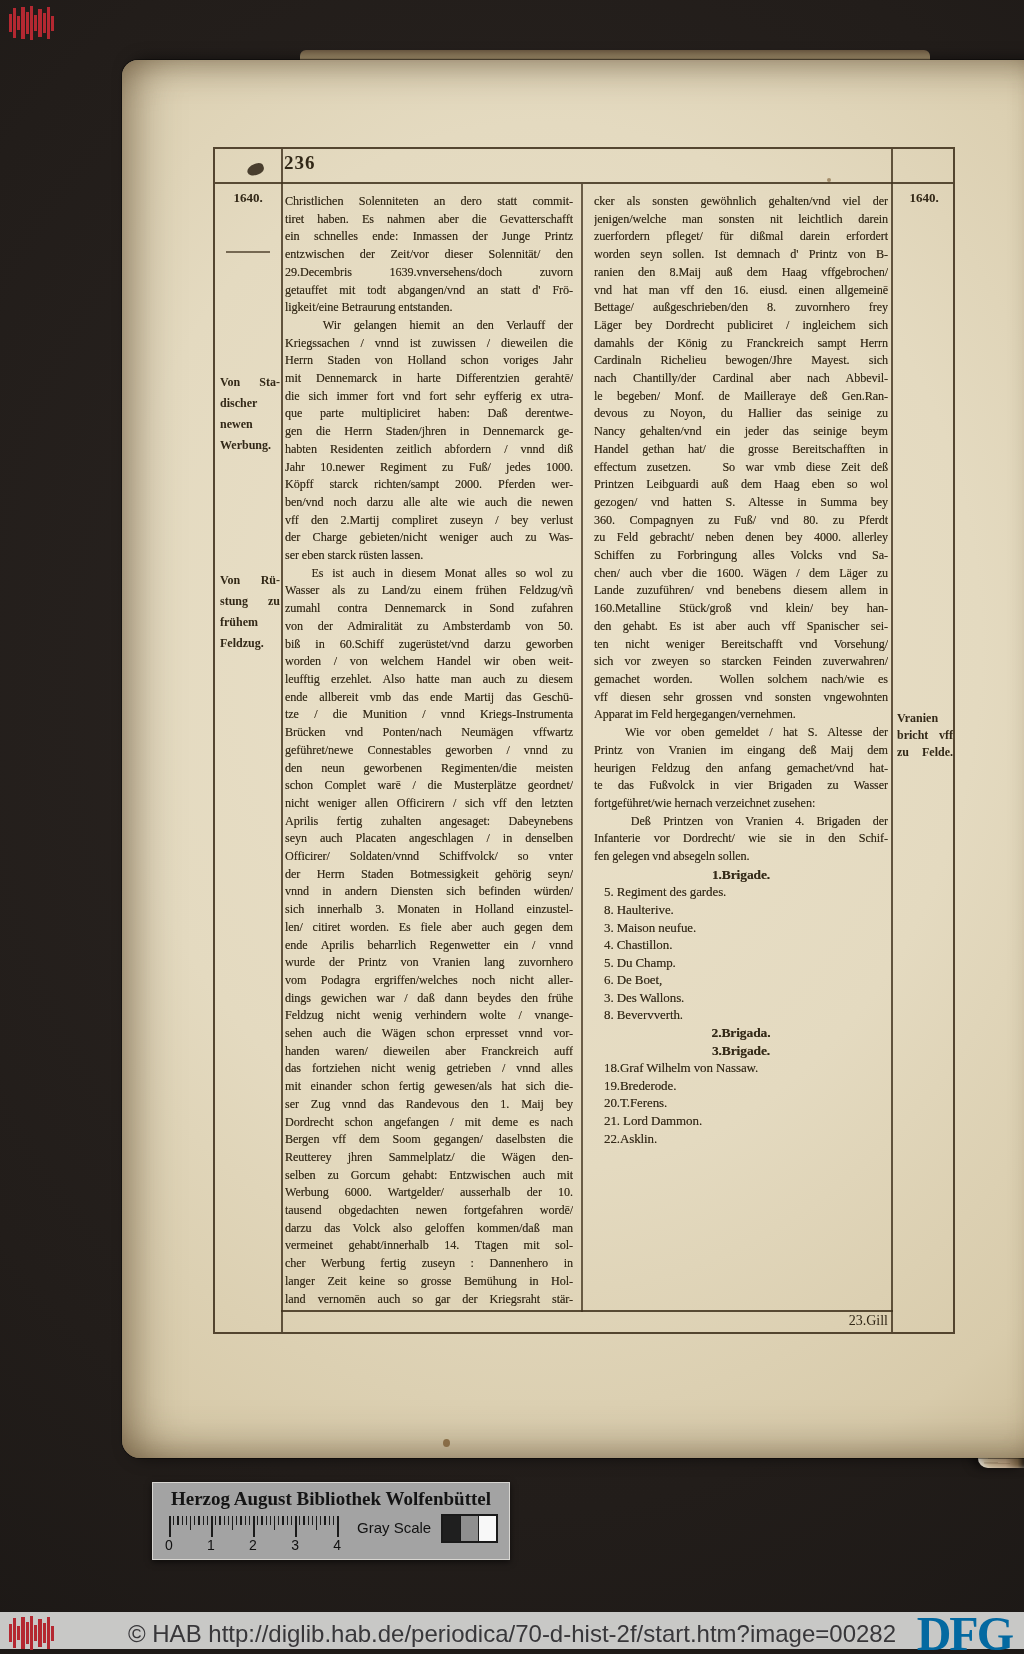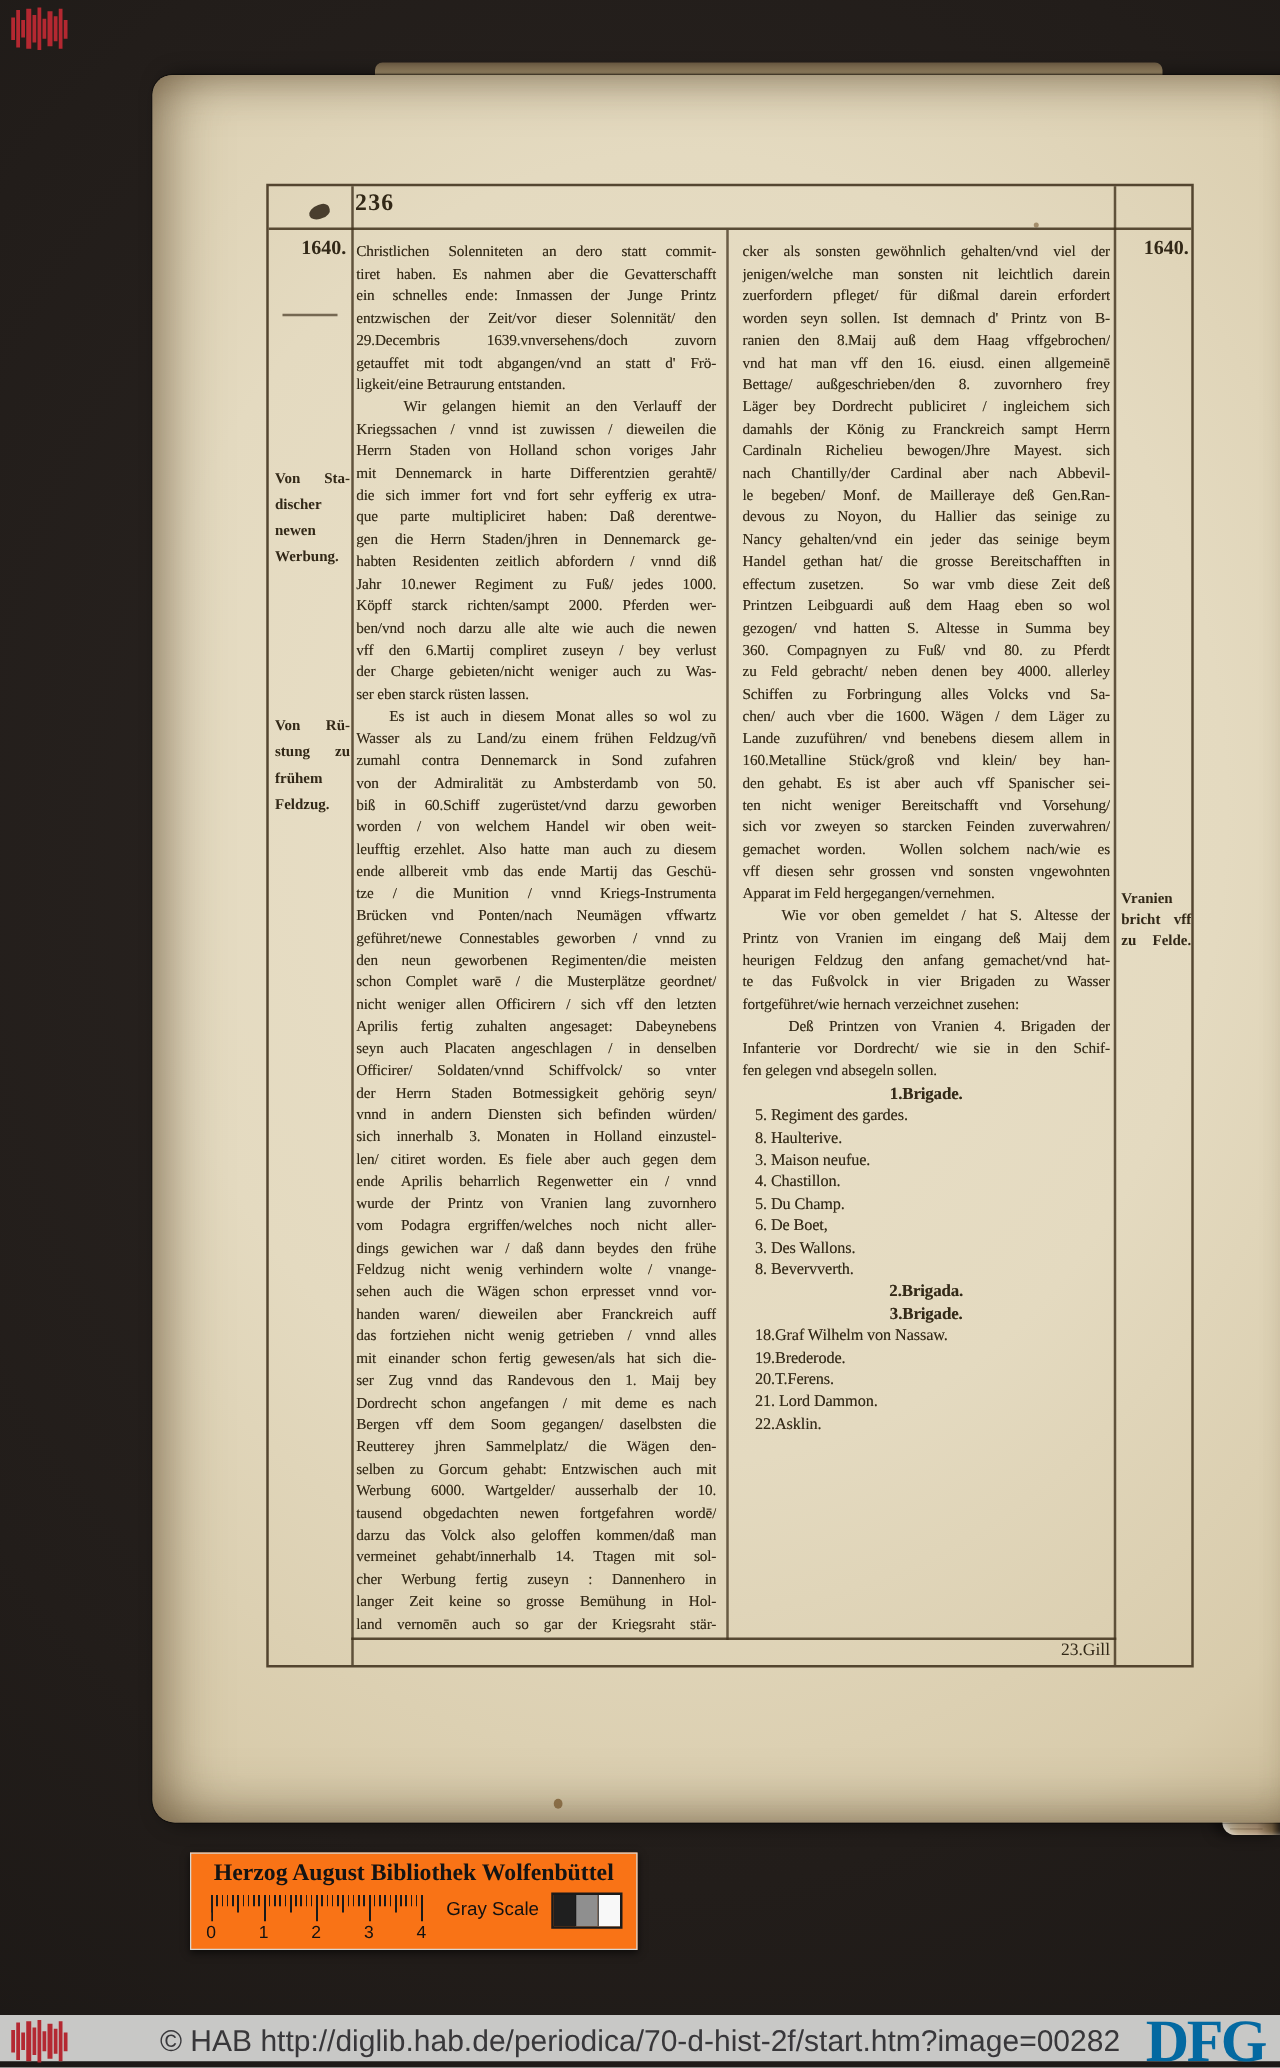--- a/index.html
+++ b/index.html
@@ -51,21 +51,21 @@
     color:#322817;
   }
   .rule-header{position:absolute;left:0;right:0;top:33px;height:2px;background:rgba(64,49,28,.85);}
   .vline{position:absolute;top:0;bottom:0;width:2px;background:rgba(64,49,28,.8);}
   .vline.lm{left:66px;}
   .vline.rm{left:676px;}
   .vline.center{left:366px;top:35px;bottom:20px;background:rgba(64,49,28,.75);}
   .rule-bottom{position:absolute;left:66px;width:612px;top:1161px;height:2px;background:rgba(64,49,28,.85);}
   .pagenum{position:absolute;left:69px;top:3px;font-size:19px;font-weight:bold;letter-spacing:1px;}
   .header-title{position:absolute;left:66px;width:570px;top:-1px;text-align:center;font-size:27px;font-weight:bold;letter-spacing:.5px;}
-  .year{position:absolute;top:41px;font-size:16px;font-weight:bold;text-align:right;}
+  .year{position:absolute;top:41px;font-size:13px;font-weight:bold;text-align:center;}
   .year.l{left:4px;width:58px;}
   .year.r{left:682px;width:54px;}
   .year-rule{position:absolute;left:11px;top:102px;width:44px;height:2px;background:rgba(70,55,35,.7);}
   .mnote{position:absolute;font-size:12px;font-weight:bold;line-height:21px;}
   .mnote.n1{left:5px;top:223px;width:60px;}
   .mnote.n2{left:5px;top:421px;width:60px;}
   .mnote.nr{left:682px;top:561px;width:56px;line-height:17px;}
   
   .col{position:absolute;top:44px;overflow:hidden;font-size:12.2px;line-height:17.7px;
        color:#342a18;text-shadow:0 0 .4px rgba(52,42,24,.55);letter-spacing:-.1px;}
@@ -82,21 +82,21 @@
   .blist .tl{text-align:left;text-align-last:left;}
   .catchword{position:absolute;left:379px;width:294px;top:1164px;text-align:right;font-size:14px;}
   .smudge{position:absolute;left:125px;top:104px;width:17px;height:11px;background:#2e2315;
           border-radius:60% 40% 50% 50%;transform:rotate(-18deg);opacity:.85;}
   .speck{position:absolute;border-radius:50%;background:#7a5b33;}
   .speck.s1{left:321px;top:1379px;width:7px;height:8px;opacity:.8;}
   .speck.s2{left:705px;top:118px;width:4px;height:4px;opacity:.6;}
   
   .hab-label{
     position:absolute;left:152px;top:1482px;width:356px;height:76px;
-    background:#f97316;border:1px solid #d8d6d2;box-shadow:0 2px 6px rgba(0,0,0,.6);
+    background:#a3a3a3;border:1px solid #d8d6d2;box-shadow:0 2px 6px rgba(0,0,0,.6);
   }
   .hab-label .title{position:absolute;left:0;right:0;top:5px;text-align:center;
     font-family:"Liberation Serif",serif;font-weight:bold;font-size:19px;color:#141414;}
   .ruler{position:absolute;left:16px;top:33px;width:176px;height:23px;
     background:
       repeating-linear-gradient(90deg,#1a1a1a 0 1.2px,transparent 1.2px 4.2px) 0 0/170px 9px no-repeat,
       repeating-linear-gradient(90deg,#1a1a1a 0 1.4px,transparent 1.4px 21px) 0 0/172px 14px no-repeat,
       repeating-linear-gradient(90deg,#1a1a1a 0 1.8px,transparent 1.8px 42px) 0 0/171px 21px no-repeat;}
   .ruler-nums{position:absolute;left:12px;top:54px;width:176px;display:flex;justify-content:space-between;
     font-family:"Liberation Sans",sans-serif;font-size:14px;color:#111;}
@@ -204,21 +204,21 @@
         <div class="tl" data-name="text-line">Kriegssachen / vnnd ist zuwissen / dieweilen die</div>
         <div class="tl" data-name="text-line">Herrn Staden von Holland schon voriges Jahr</div>
         <div class="tl" data-name="text-line">mit Dennemarck in harte Differentzien gerahtē/</div>
         <div class="tl" data-name="text-line">die sich immer fort vnd fort sehr eyfferig ex utra-</div>
         <div class="tl" data-name="text-line">que parte multipliciret haben: Daß derentwe-</div>
         <div class="tl" data-name="text-line">gen die Herrn Staden/jhren in Dennemarck ge-</div>
         <div class="tl" data-name="text-line">habten Residenten zeitlich abfordern / vnnd diß</div>
         <div class="tl" data-name="text-line">Jahr 10.newer Regiment zu Fuß/ jedes 1000.</div>
         <div class="tl" data-name="text-line">Köpff starck richten/sampt 2000. Pferden wer-</div>
         <div class="tl" data-name="text-line">ben/vnd noch darzu alle alte wie auch die newen</div>
-        <div class="tl" data-name="text-line">vff den 6.Martij compliret zuseyn / bey verlust</div>
+        <div class="tl" data-name="text-line">vff den 2.Martij compliret zuseyn / bey verlust</div>
         <div class="tl" data-name="text-line">der Charge gebieten/nicht weniger auch zu Was-</div>
         <div class="tl" data-name="text-line">ser eben starck rüsten lassen.</div>
         <div class="tl" data-name="text-line">&nbsp;&nbsp;&nbsp;Es ist auch in diesem Monat alles so wol zu</div>
         <div class="tl" data-name="text-line">Wasser als zu Land/zu einem frühen Feldzug/vñ</div>
         <div class="tl" data-name="text-line">zumahl contra Dennemarck in Sond zufahren</div>
         <div class="tl" data-name="text-line">von der Admiralität zu Ambsterdamb von 50.</div>
         <div class="tl" data-name="text-line">biß in 60.Schiff zugerüstet/vnd darzu geworben</div>
         <div class="tl" data-name="text-line">worden / von welchem Handel wir oben weit-</div>
         <div class="tl" data-name="text-line">leufftig erzehlet. Also hatte man auch zu diesem</div>
         <div class="tl" data-name="text-line">ende allbereit vmb das ende Martij das Geschü-</div>

